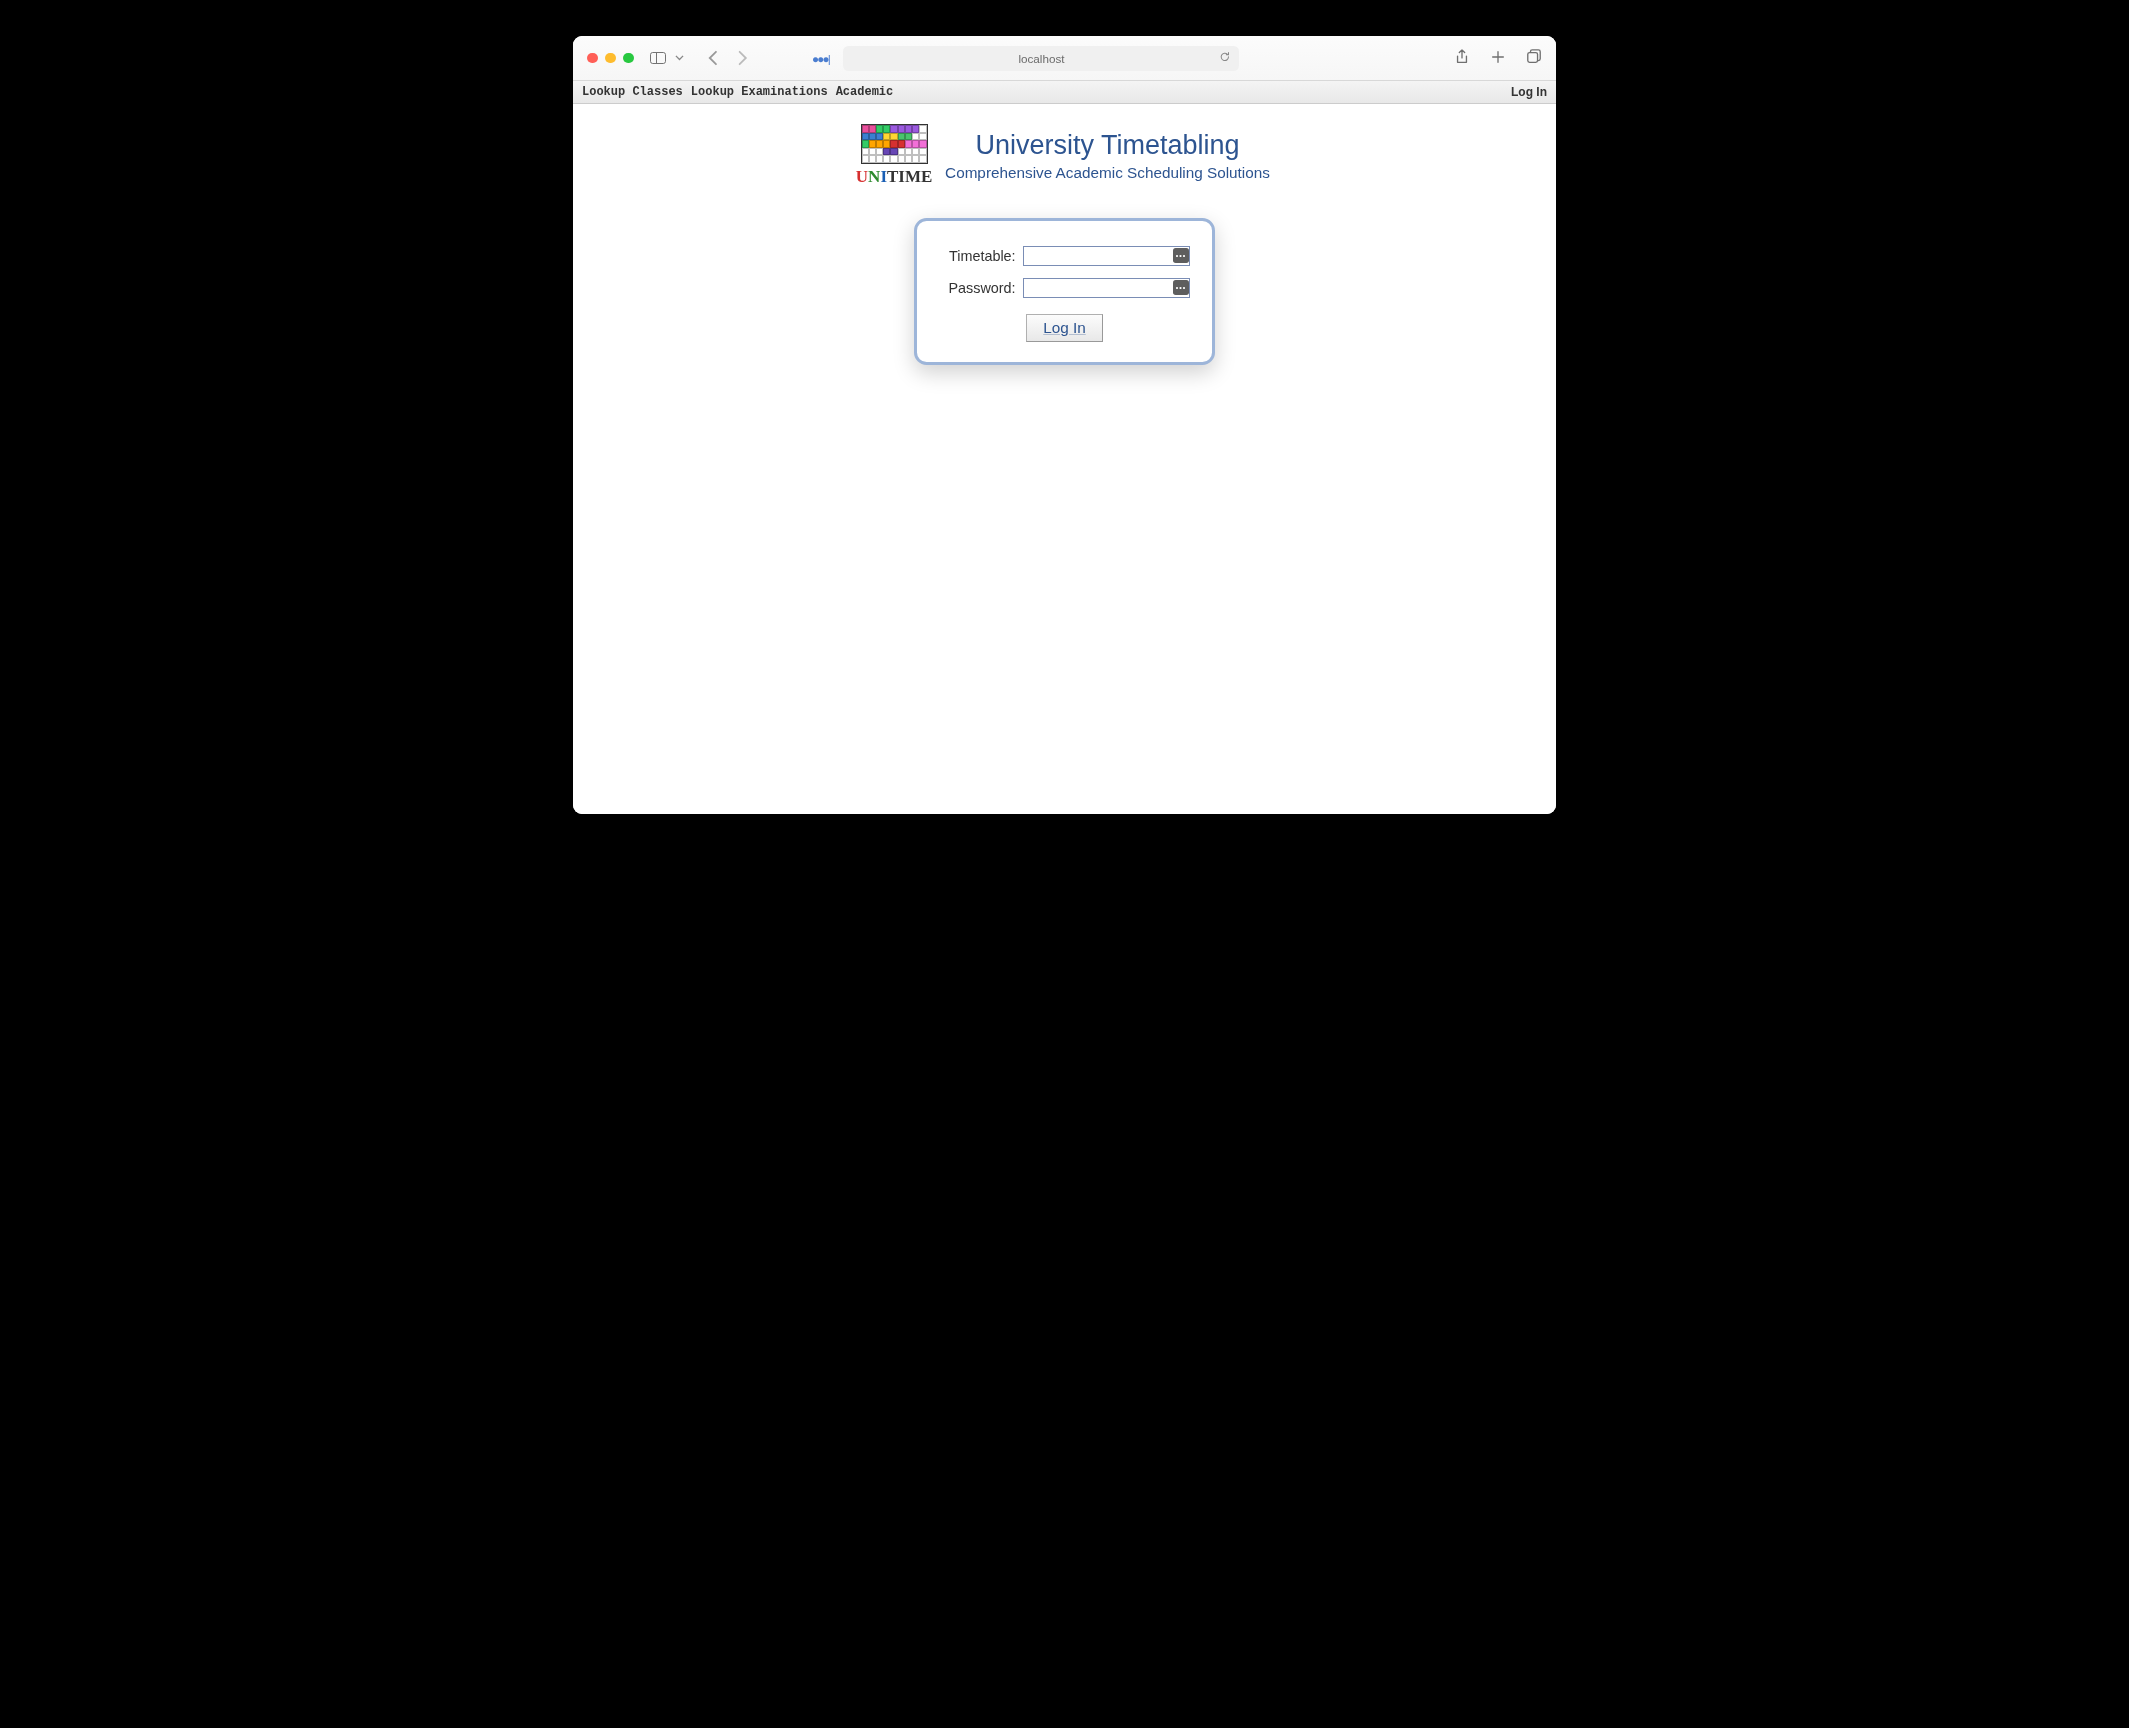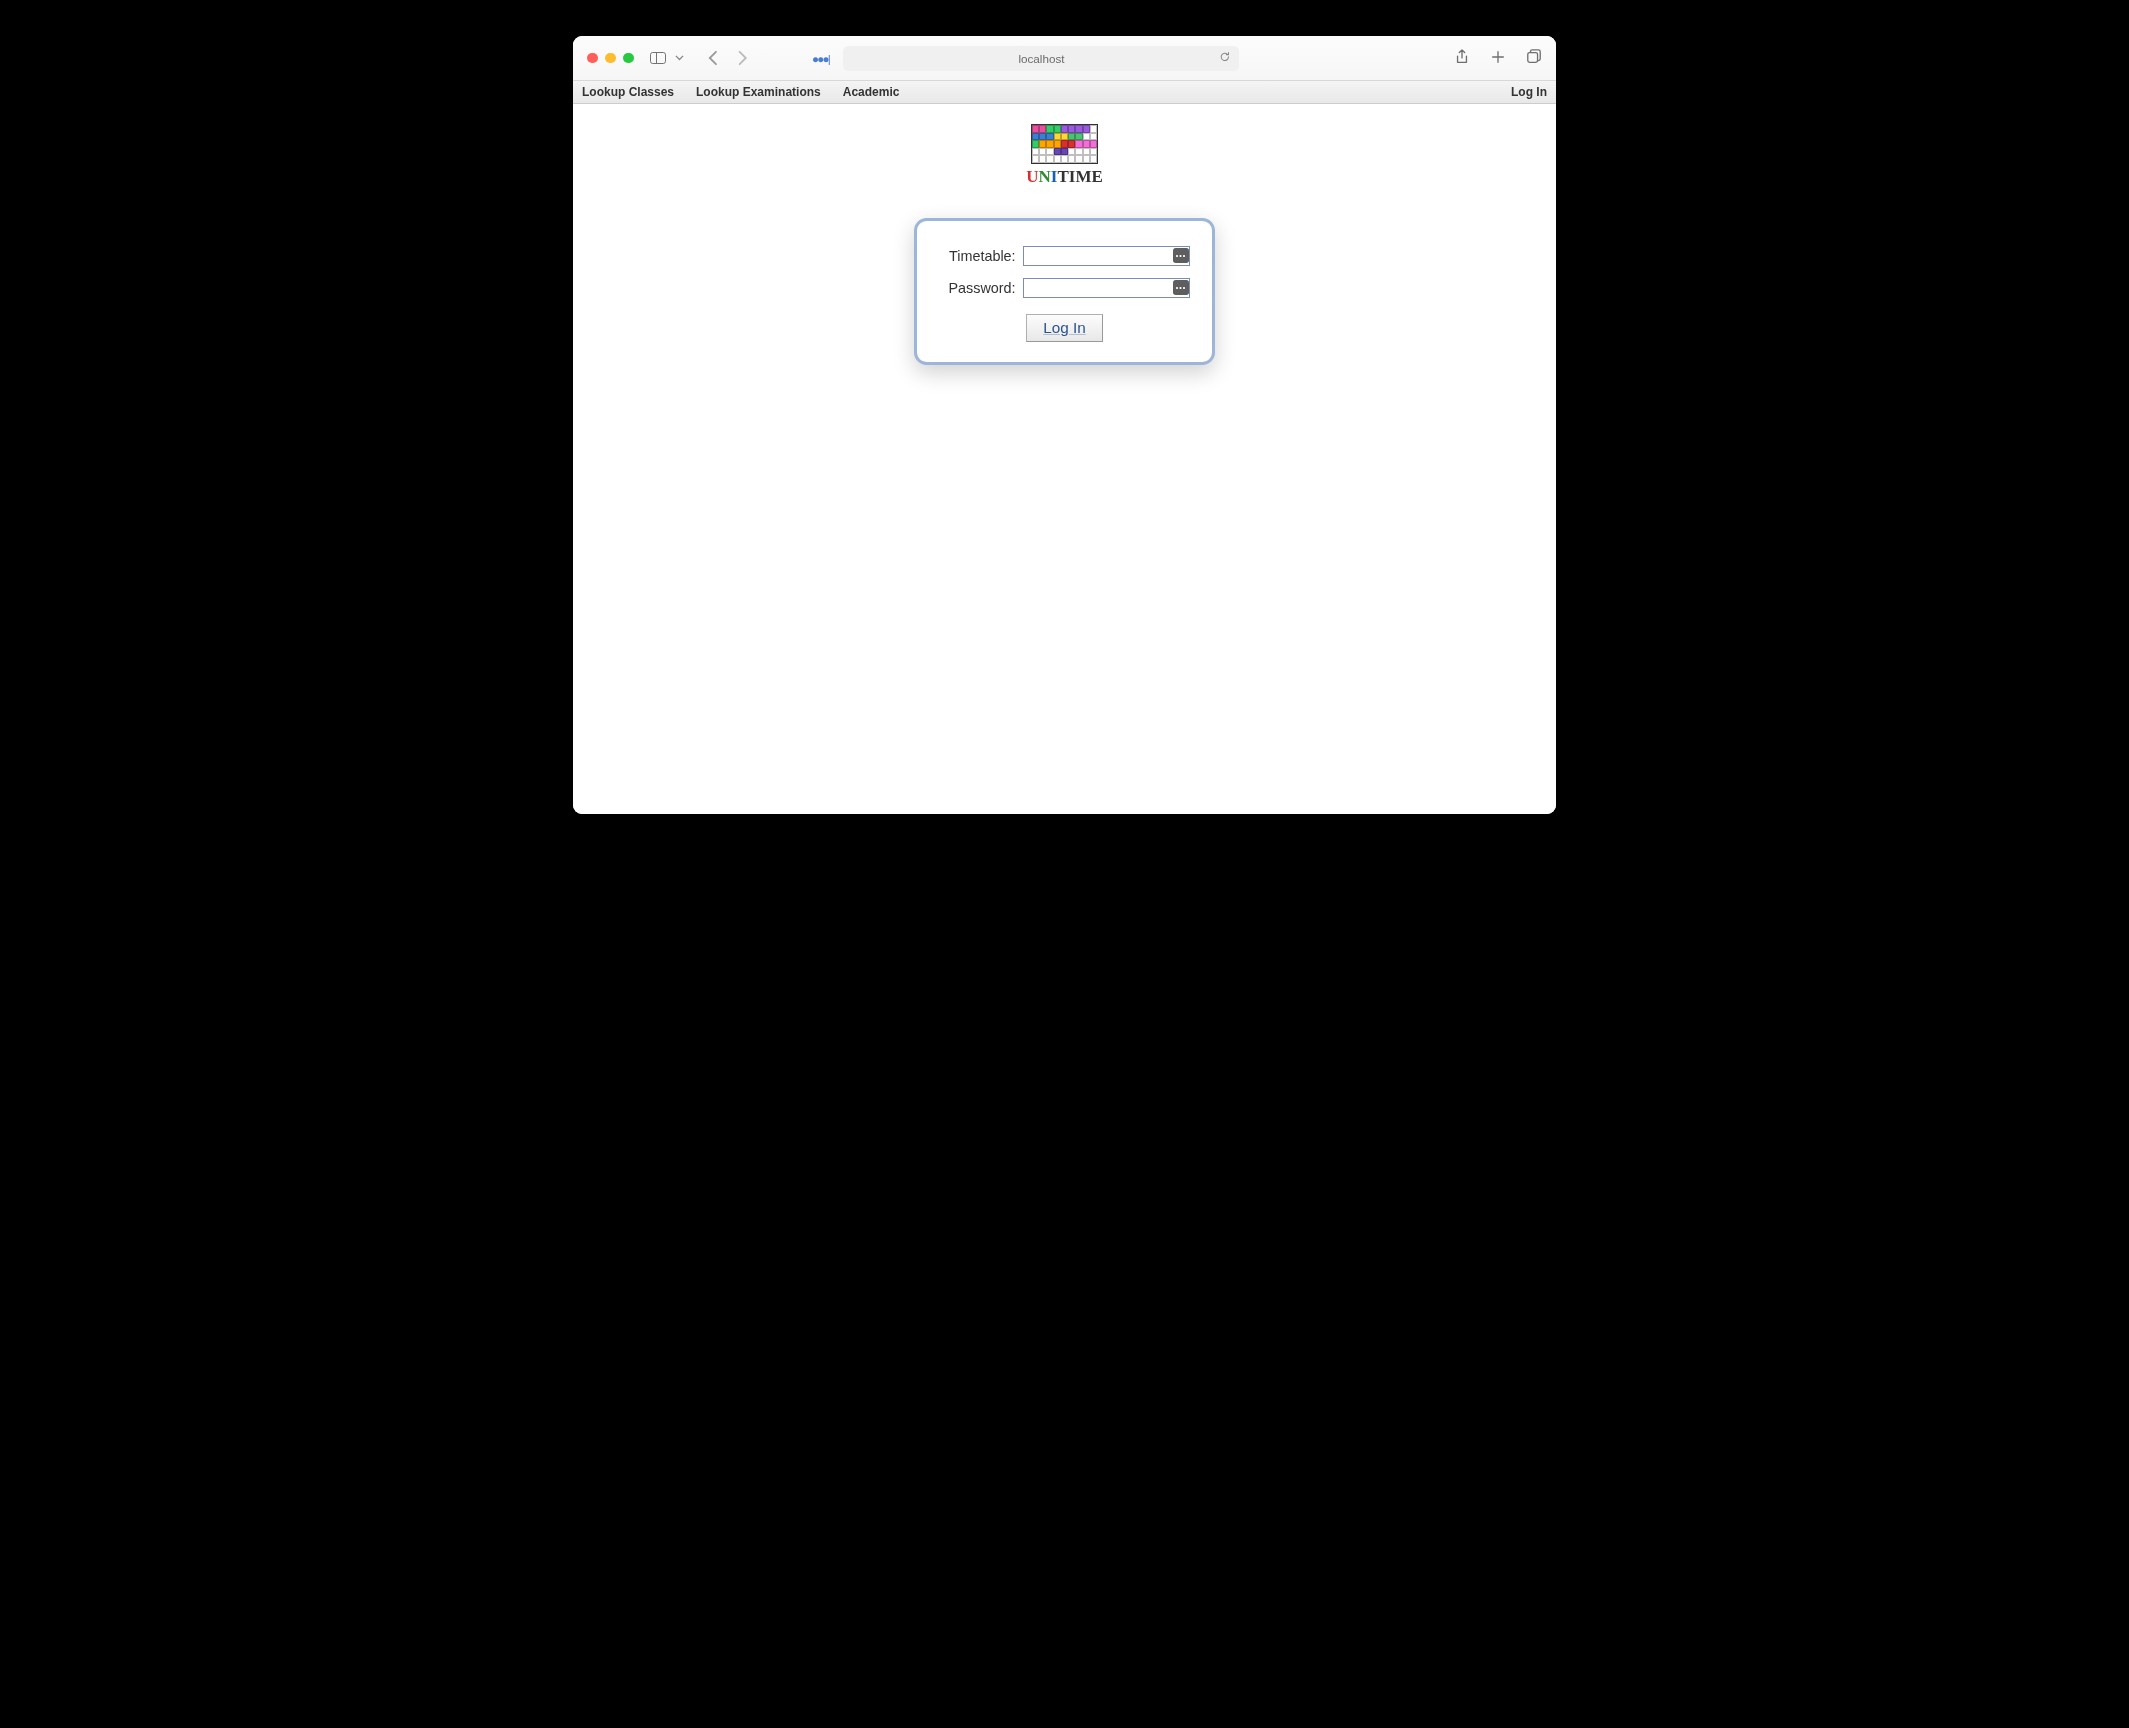--- a/index.html
+++ b/index.html
@@ -130,21 +130,22 @@
       border-bottom: 0.9px solid #ccc;
       display: flex;
       align-items: center;
       padding: 0 9px;
       font-size: 12px;
       font-weight: 600;
       color: #333;
     }
     .app-nav-left {
       display: flex;
-      gap: 22px;
+      gap: 8px;
+      font-family: Liberation Mono, monospace;
     }
     .app-nav-right {
       margin-left: auto;
     }
     .nav-link { cursor: pointer; }
     
     
     .content {
       flex: 1;
       display: flex;
@@ -400,20 +401,24 @@
             <div style="background: rgb(255, 255, 255);"></div>
             <div style="background: rgb(255, 255, 255);"></div>
             <div style="background: rgb(255, 255, 255);"></div>
             <div style="background: rgb(255, 255, 255);"></div>
             <div style="background: rgb(255, 255, 255);"></div>
             <div style="background: rgb(255, 255, 255);"></div>
           </div>
         <div class="logo-text">
           <span class="lt-u">U</span><span class="lt-n">N</span><span class="lt-i">I</span><span class="lt-t">T</span><span class="lt-rest">IME</span>
         </div>
+      </div>
+      <div class="title-block">
+        <div class="main-title">University Timetabling</div>
+        <div class="subtitle">Comprehensive Academic Scheduling Solutions</div>
       </div>
     </div>
 
     <div class="login-box">
       <div class="form-row">
         <div class="form-label">Timetable:</div>
         <div class="form-input-wrap">
           <input type="text" class="form-input" style="">
           <div class="input-icon">•••</div>
         </div>

